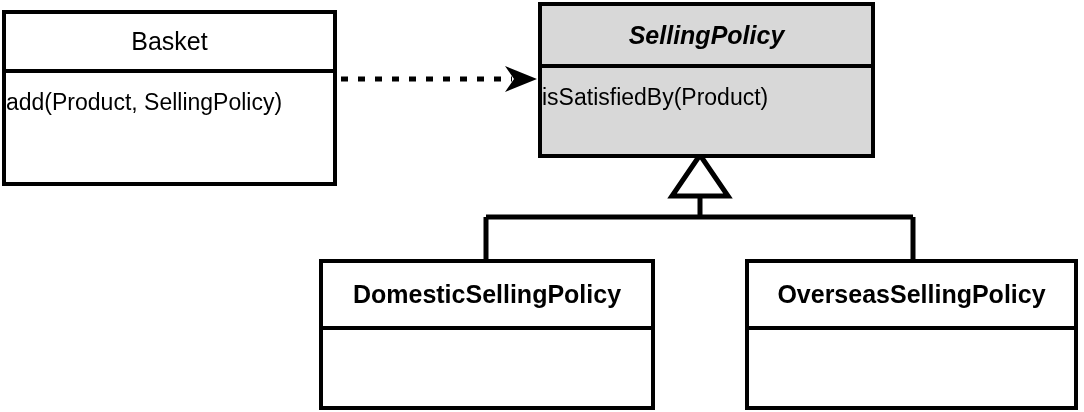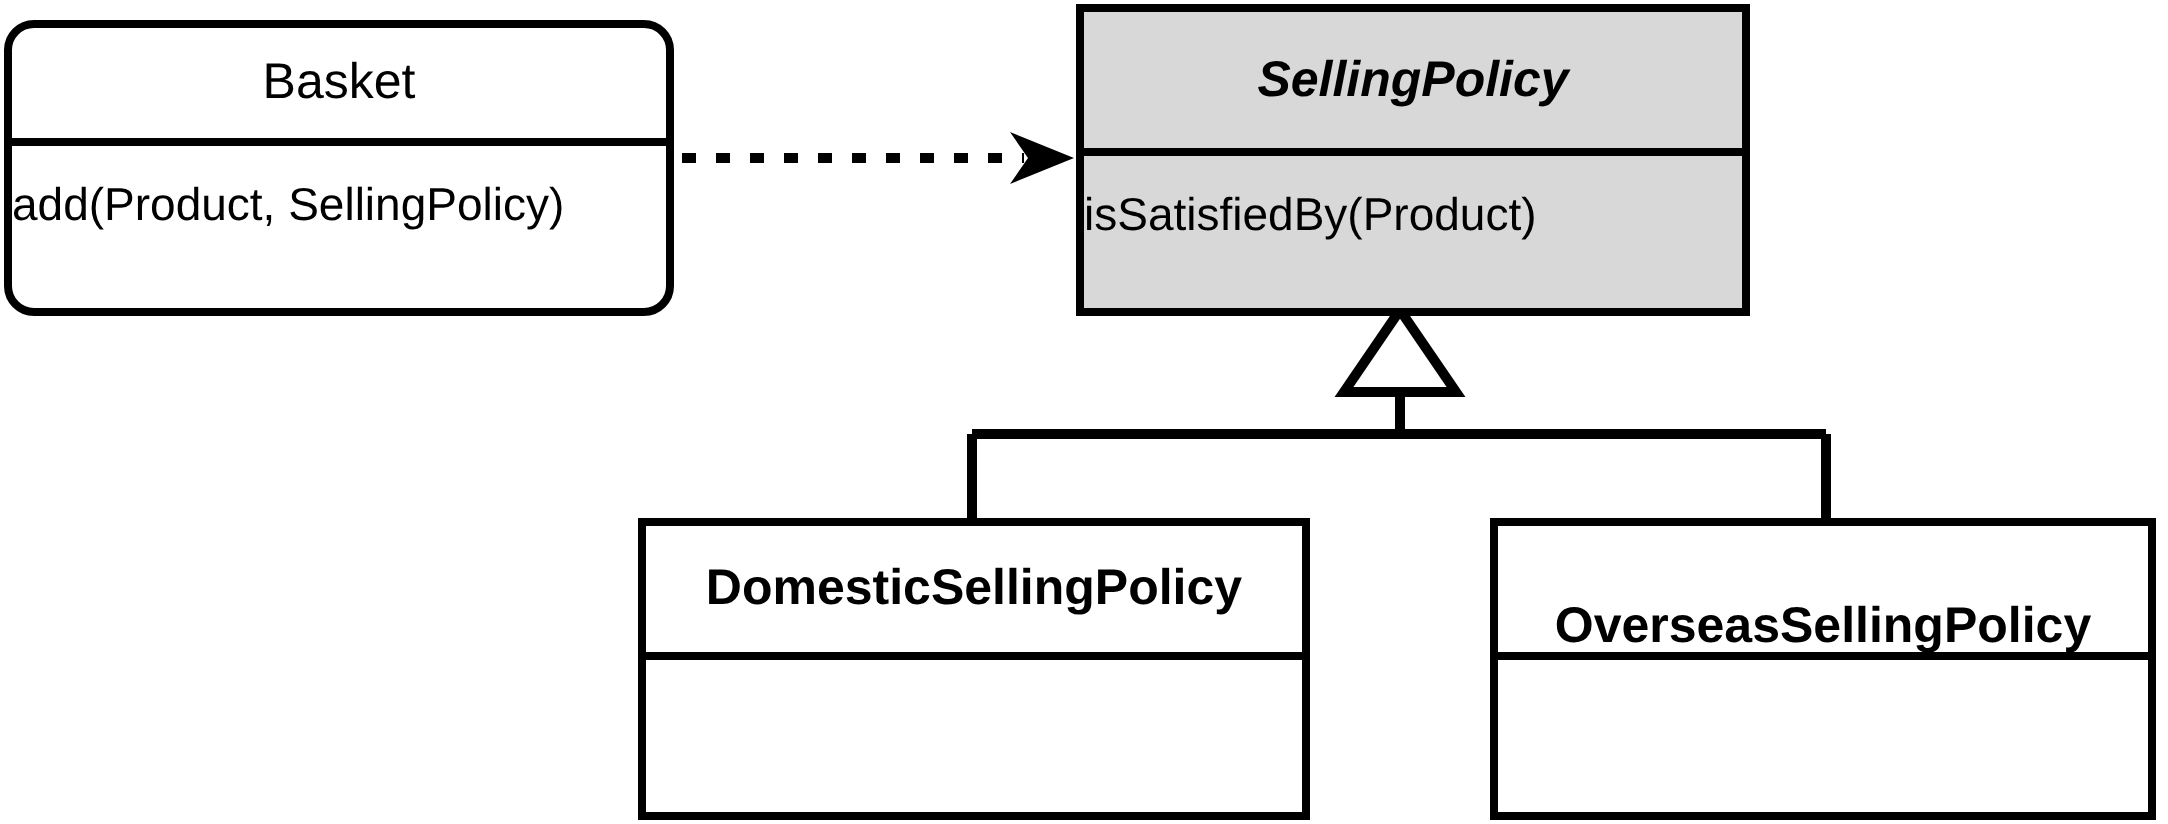--- a/index.html
+++ b/index.html
@@ -89,45 +89,45 @@
       <line x1="486" y1="217" x2="913" y2="217" stroke="#000000" stroke-width="5"></line>
 
       <line x1="486" y1="217" x2="486" y2="261" stroke="#000000" stroke-width="5"></line>
 
       <line x1="913" y1="217" x2="913" y2="261" stroke="#000000" stroke-width="5"></line>
 
       <polygon points="700,155 672,196 728,196" fill="#ffffff" stroke="#000000" stroke-width="5" stroke-linejoin="miter"></polygon>
     </g>
   </svg>
 
-  <div class="uml-class" style="left:2px; top:10px; width:335px; height:148px;border-radius:15px;">
+  <div class="uml-class" style="left:2px; top:10px; width:335px; height:176px;">
     <div class="class-name-compartment" style="height:55px;">
       <span class="class-name-text">Basket</span>
     </div>
     <div class="class-members-compartment">
       <span class="member-text">add(Product, SellingPolicy)</span>
     </div>
   </div>
 
   <div class="uml-class abstract-class" style="left:538px; top:2px; width:337px; height:156px;">
-    <div class="class-name-compartment" style="height:68px;">
+    <div class="class-name-compartment" style="height:58px;">
       <span class="class-name-text bold italic">SellingPolicy</span>
     </div>
     <div class="class-members-compartment">
       <span class="member-text">isSatisfiedBy(Product)</span>
     </div>
   </div>
 
   <div class="uml-class" style="left:319px; top:259px; width:336px; height:151px;">
     <div class="class-name-compartment" style="height:63px;">
       <span class="class-name-text bold">DomesticSellingPolicy</span>
     </div>
     <div class="class-members-compartment"></div>
   </div>
 
   <div class="uml-class" style="left:745px; top:259px; width:333px; height:151px;">
-    <div class="class-name-compartment" style="height:63px;align-items:flex-end;">
+    <div class="class-name-compartment" style="height:63px;">
       <span class="class-name-text bold">OverseasSellingPolicy</span>
     </div>
     <div class="class-members-compartment"></div>
   </div>
 
 </div>
 
 </body></html>

